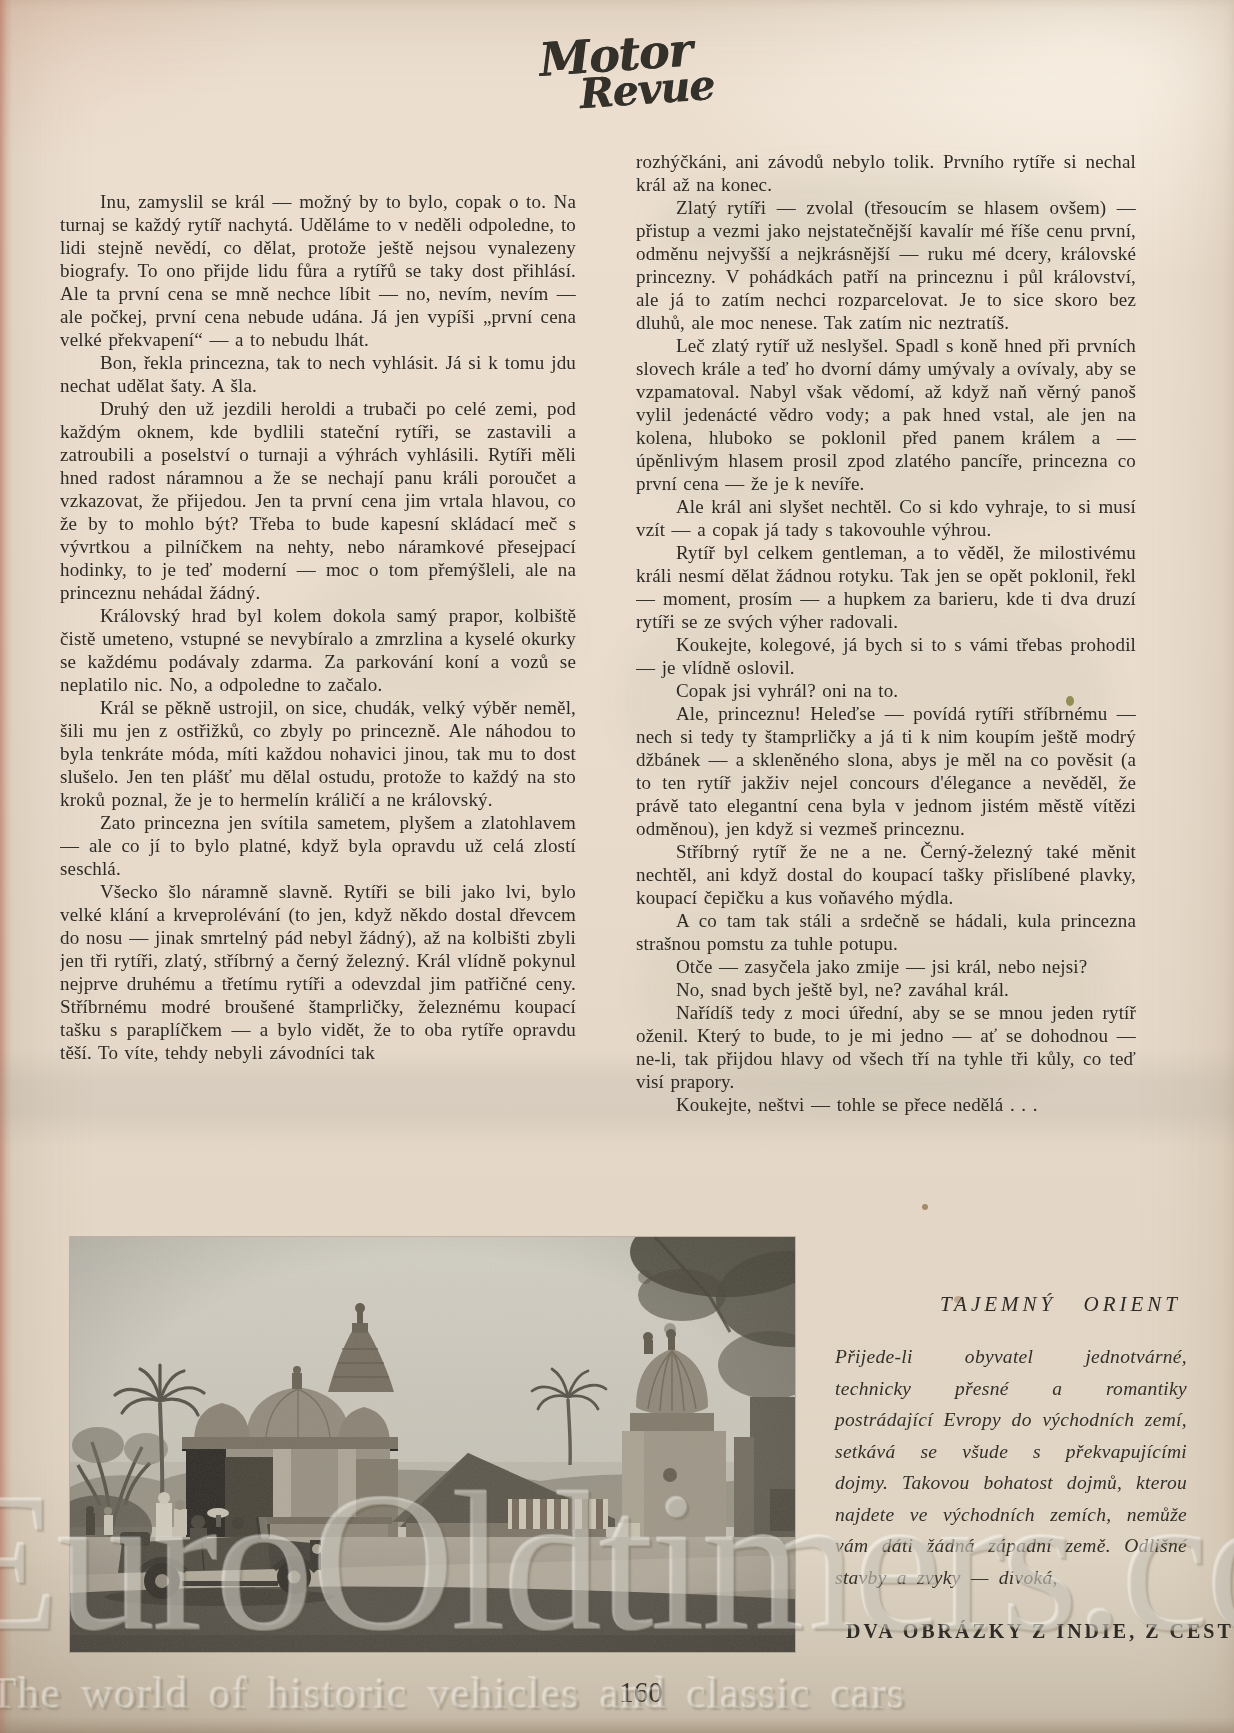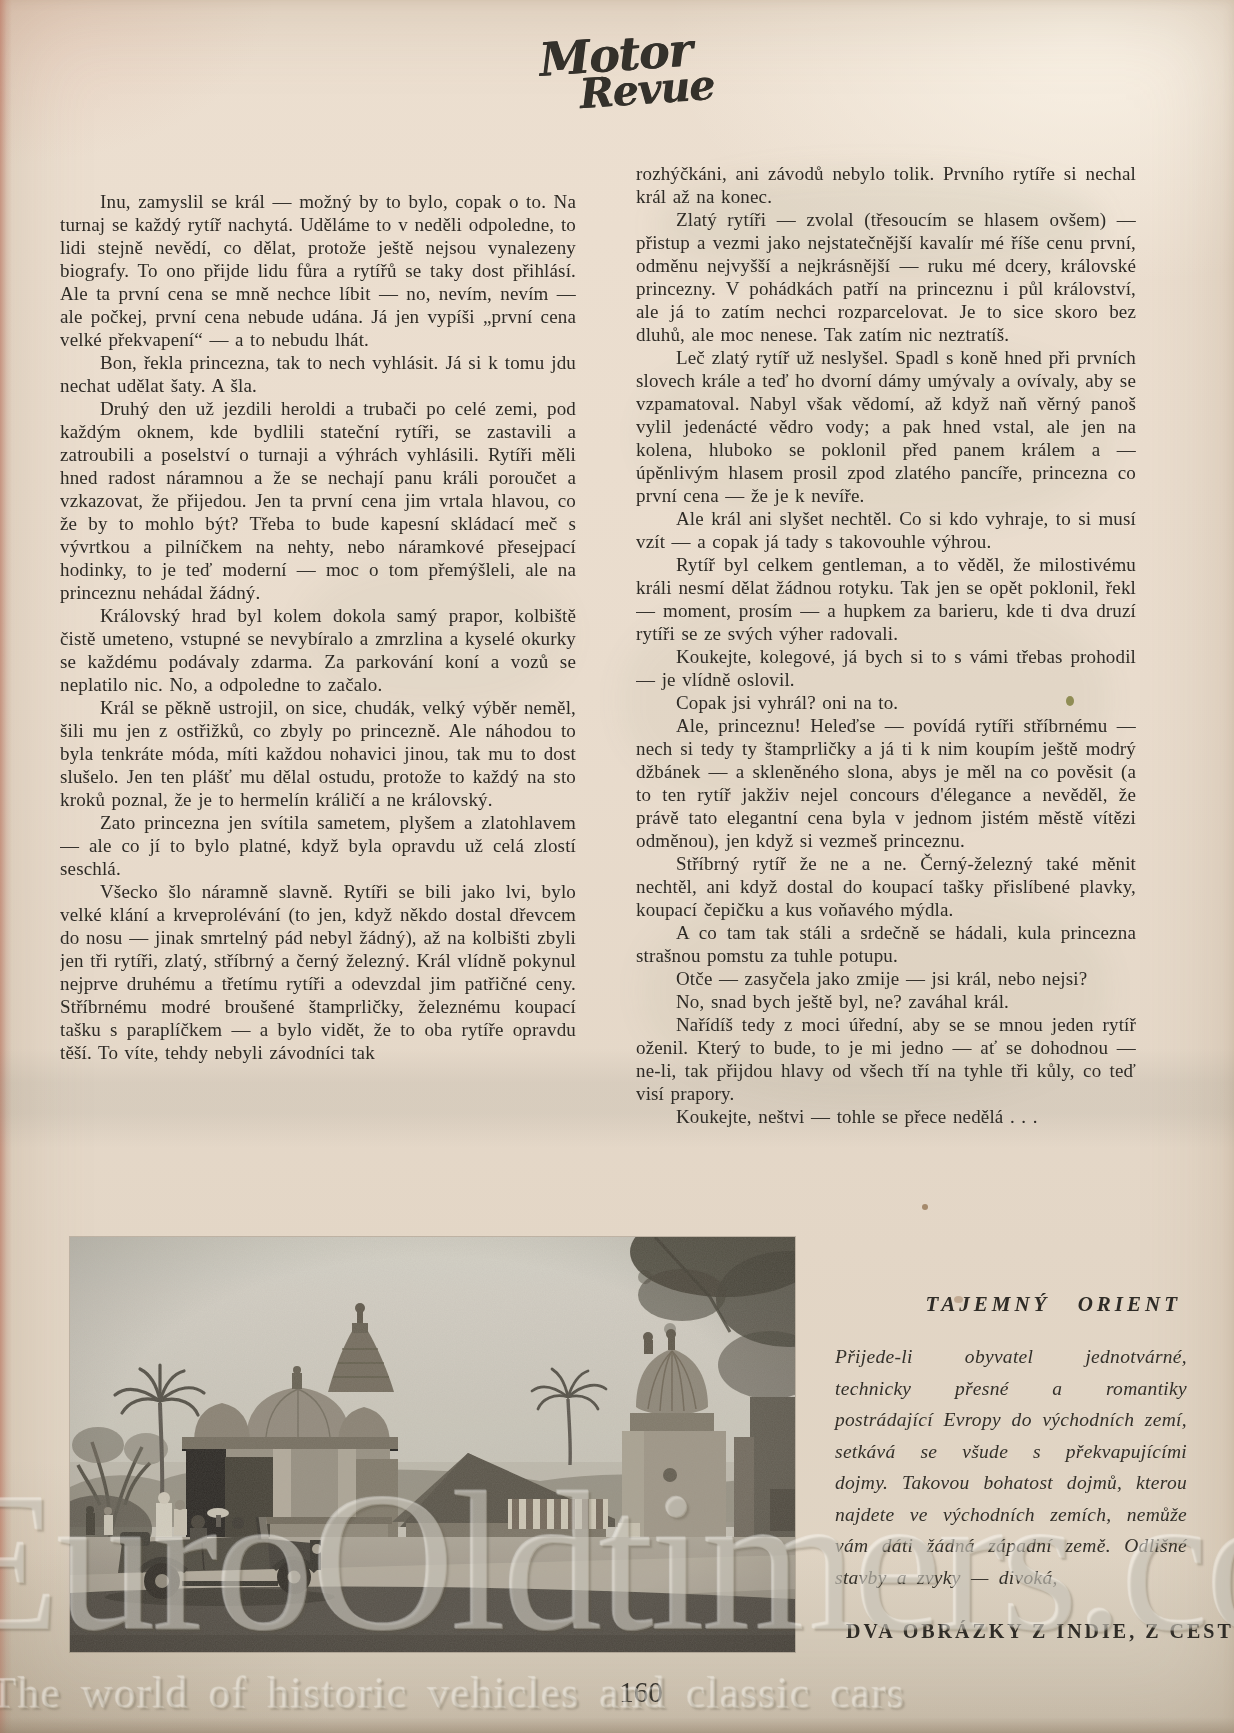--- a/index.html
+++ b/index.html
@@ -30,28 +30,28 @@
     text-shadow:.6px 0 #34312b;}
   .logo-line1{font-size:46px;line-height:44px;letter-spacing:-1px;}
   .logo-line2{font-size:41px;line-height:38px;margin:-4px 0 0 38px;letter-spacing:-1px;}
 
   .col{position:absolute;top:150px;height:1078px;overflow:hidden;
     font-size:19px;line-height:23px;text-align:justify;
     letter-spacing:.15px;word-spacing:1.6px;}
   .col p{margin:0;text-indent:40px;}
   .col p.no-indent{text-indent:0;}
   .col-left{left:60px;width:516px;margin-top:40px;}
-  .col-right{left:636px;width:500px;margin-top:12px;}
+  .col-right{left:636px;width:500px;}
 
   .photo{position:absolute;left:70px;top:1237px;width:725px;height:415px;margin:0;
     box-shadow:0 0 0 1px rgba(80,72,60,.25), inset 0 0 30px rgba(40,35,28,.2);}
   .photo svg{display:block;width:100%;height:100%;}
 
   .feature{position:absolute;left:835px;top:1292px;width:352px;}
-  .feature h2{margin:0 0 24px 0;font-size:21px;font-style:italic;font-weight:700;
+  .feature h2{margin:0 0 24px 0;font-size:21px;font-style:italic;font-weight:400;
     letter-spacing:4px;word-spacing:18px;text-align:right;padding-right:6px;color:#2f2c27;}
   .feature-body{margin:0;font-style:italic;font-size:19.5px;line-height:31.5px;
     text-align:justify;word-spacing:5px;letter-spacing:.3px;color:#33302a;}
 
   .caption{position:absolute;left:846px;top:1620px;white-space:nowrap;
     font-weight:700;font-size:20px;letter-spacing:3px;color:#2f2c27;}
   .page-number{position:absolute;left:600px;top:1676px;width:82px;text-align:center;
     font-size:29px;color:#35322c;}
 
   .wm{position:absolute;font-family:"Liberation Serif",serif;color:rgba(250,245,234,.22);

